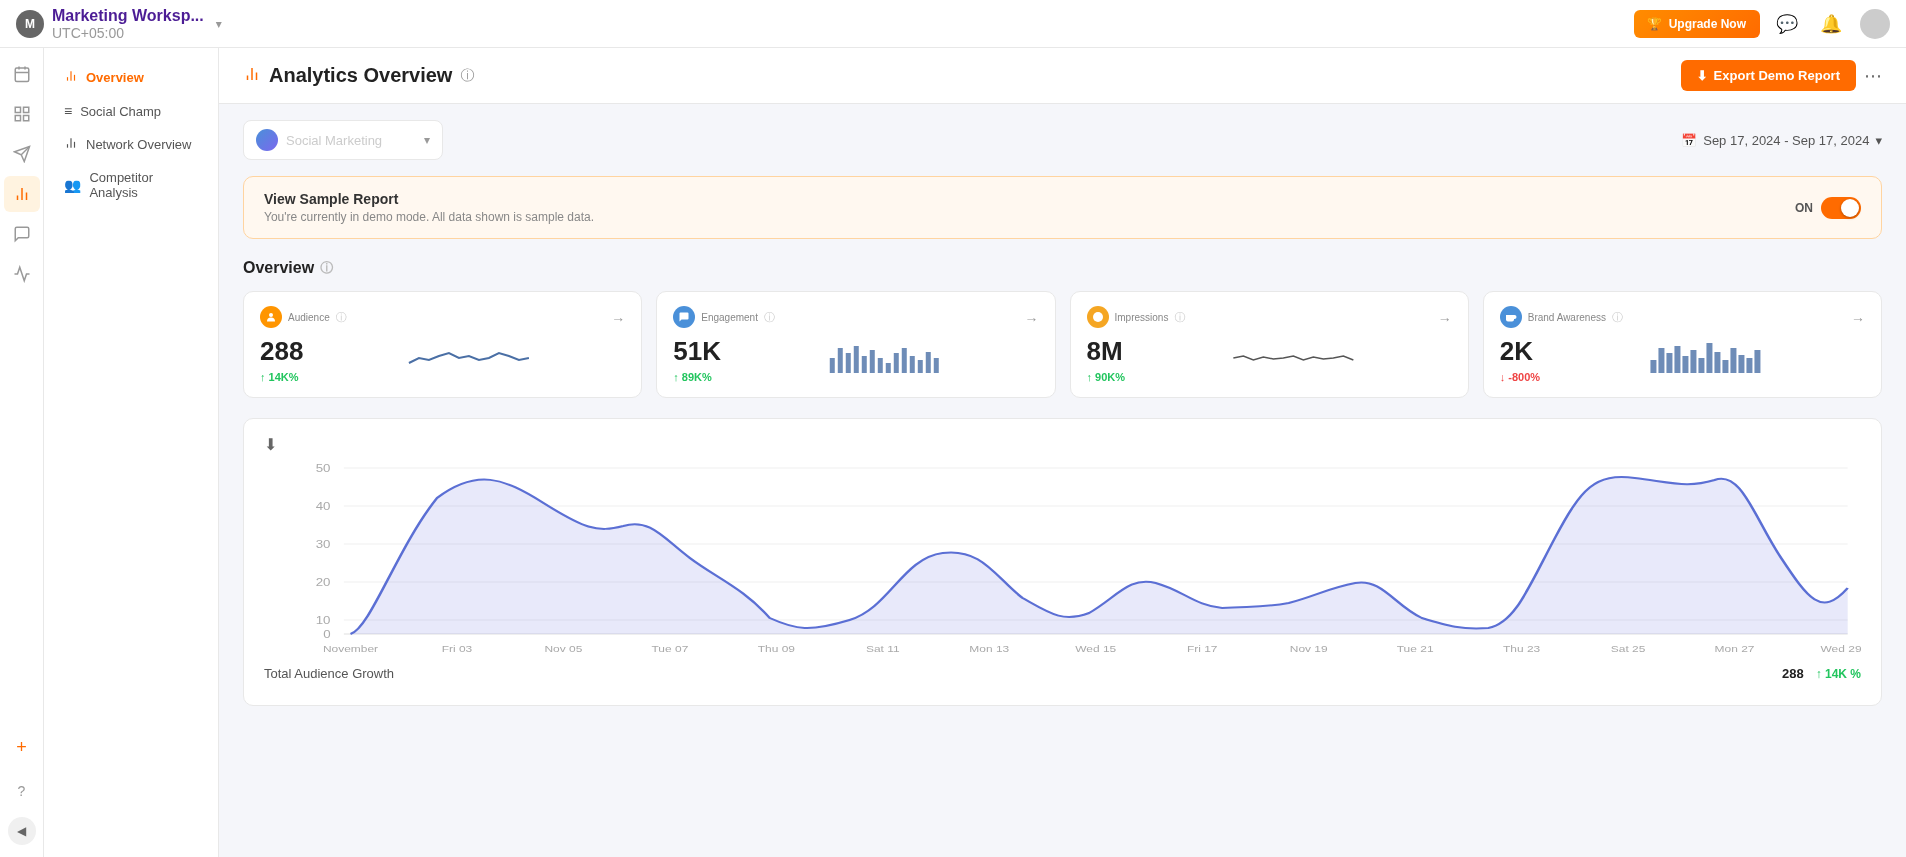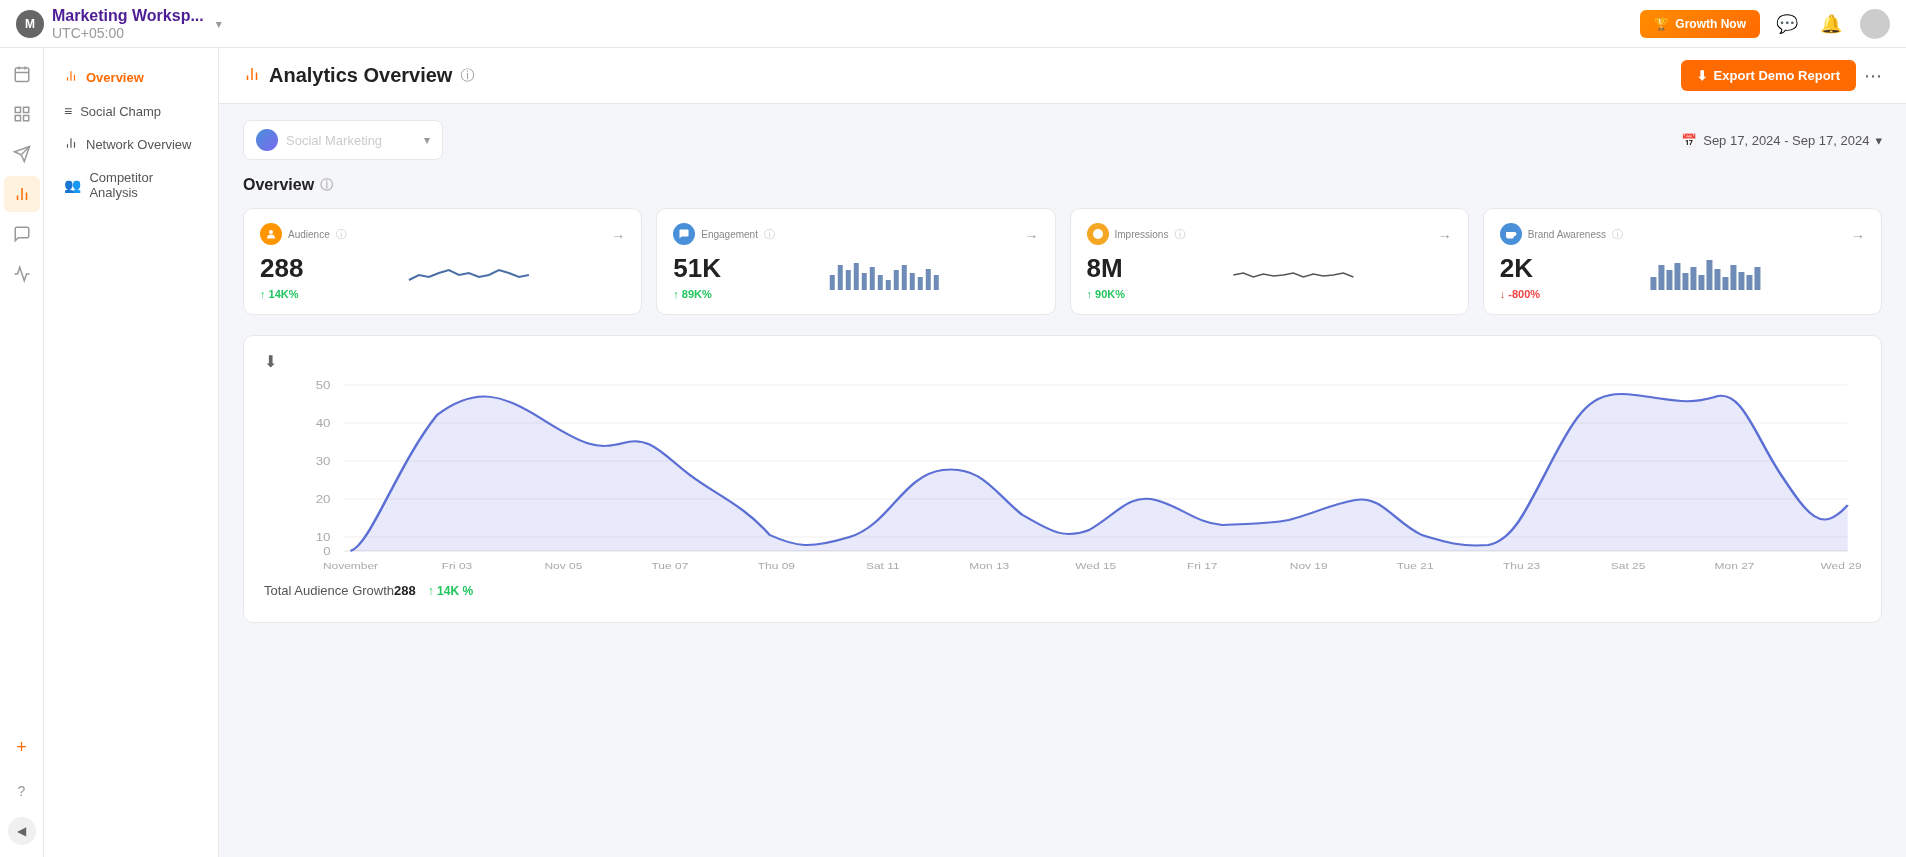--- a/index.html
+++ b/index.html
@@ -91,21 +91,21 @@
     .chart-header { display: flex; align-items: flex-start; justify-content: space-between; margin-bottom: 4px; }
     .chart-title { font-size: 15px; font-weight: 700; color: #222; }
     .chart-subtitle { font-size: 11px; color: #22c55e; margin-top: 2px; }
     .download-icon { color: #666; font-size: 16px; cursor: pointer; }
 
     
     .chart-svg-wrap { width: 100%; height: 200px; position: relative; }
     .chart-axis-label { font-size: 10px; fill: #aaa; }
 
     
-    .stat-row { display: flex; align-items: center; justify-content: flex-start; padding: 8px 0; border-bottom: 1px solid #f0f0f0; font-size: 13px; }
+    .stat-row { display: flex; align-items: center; justify-content: space-between; padding: 8px 0; border-bottom: 1px solid #f0f0f0; font-size: 13px; }
     .stat-row:last-child { border-bottom: none; }
     .stat-name { color: #555; }
     .stat-value { font-weight: 600; color: #222; }
     .stat-change-up { color: #22c55e; font-size: 12px; font-weight: 600; }
 
     svg text { font-family: -apple-system, BlinkMacSystemFont, sans-serif; }
   </style>
 </head>
 <body>
 
@@ -114,21 +114,21 @@
     <div class="workspace-badge">M</div>
     <div>
       <div class="workspace-name">Marketing Worksp...</div>
       <div class="workspace-sub">UTC+05:00</div>
     </div>
     <span class="workspace-chevron">▾</span>
   </div>
   <div class="topbar-right">
     <button class="upgrade-btn">
       <span>🏆</span>
-      <span>Growth Now</span>
+      <span>Upgrade Now</span>
     </button>
     <div class="topbar-icon">💬</div>
     <div class="topbar-icon">🔔</div>
     <div class="avatar"></div>
   </div>
 </div>
 
 <div class="main-layout">
 
   <div class="icon-sidebar">
@@ -240,20 +240,32 @@
           <span class="profile-name">Social Marketing</span>
           <span class="dropdown-chevron">▾</span>
         </div>
         <div class="date-range">
           <span class="date-icon">📅</span>
           <span>Sep 17, 2024 - Sep 17, 2024</span>
           <span>▾</span>
         </div>
       </div>
 
+      <div class="demo-banner">
+        <div class="demo-banner-text">
+          <h4>View Sample Report</h4>
+          <p>You're currently in demo mode. All data shown is sample data.</p>
+        </div>
+        <div class="demo-toggle">
+          <span class="toggle-label">ON</span>
+          <div class="toggle-switch">
+            <div class="toggle-knob"></div>
+          </div>
+        </div>
+      </div>
 
       <div class="section-title">
         <span>Overview</span>
         <span style="color:#bbb; font-size:13px;">ⓘ</span>
       </div>
 
       <div class="overview-cards">
 
         <div class="overview-card">
           <div class="card-header">

